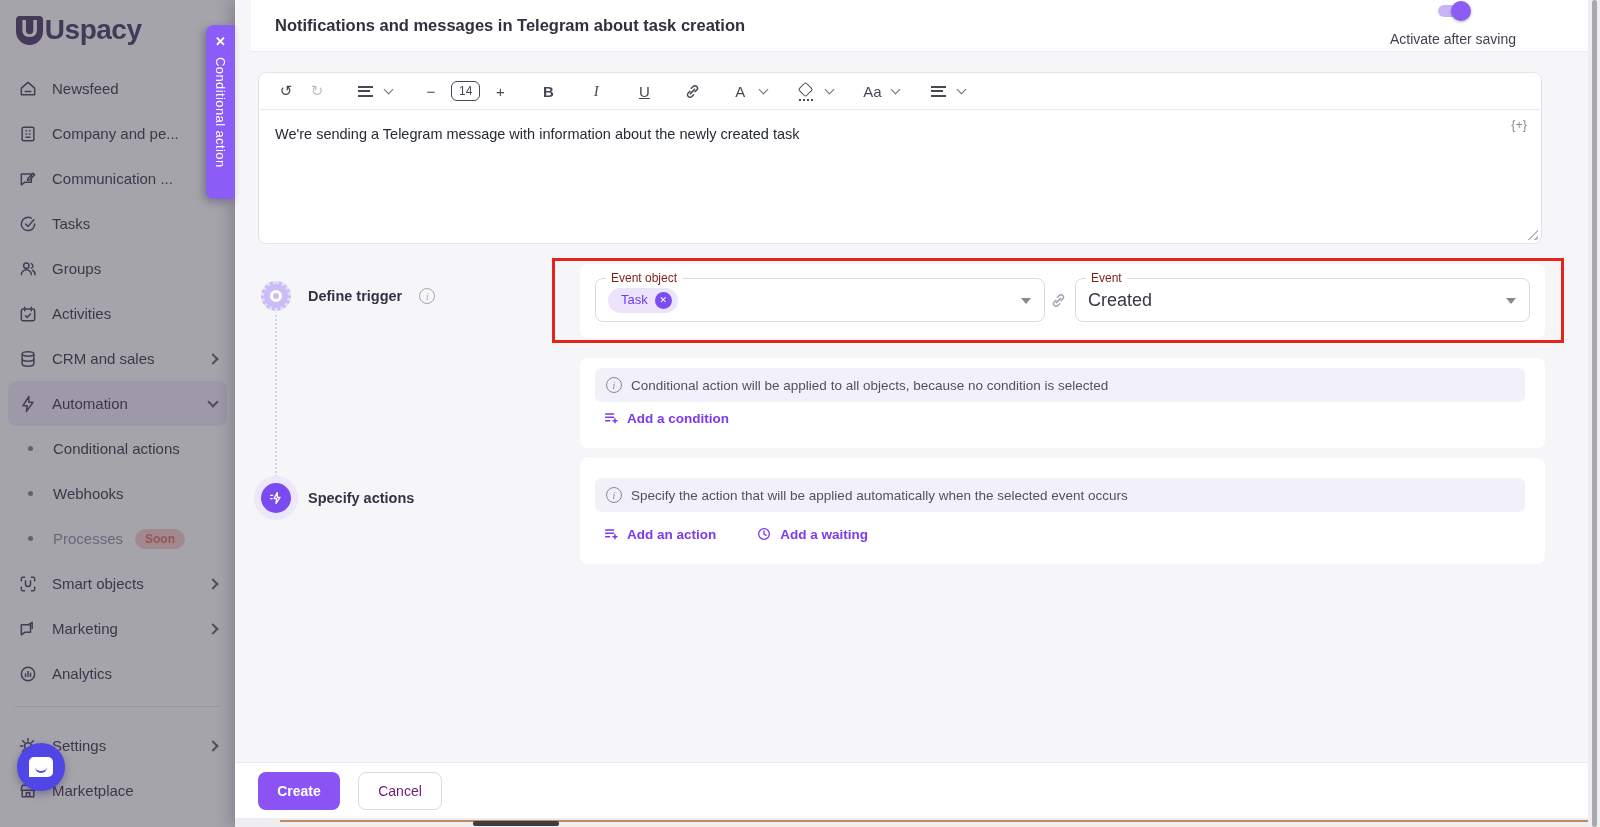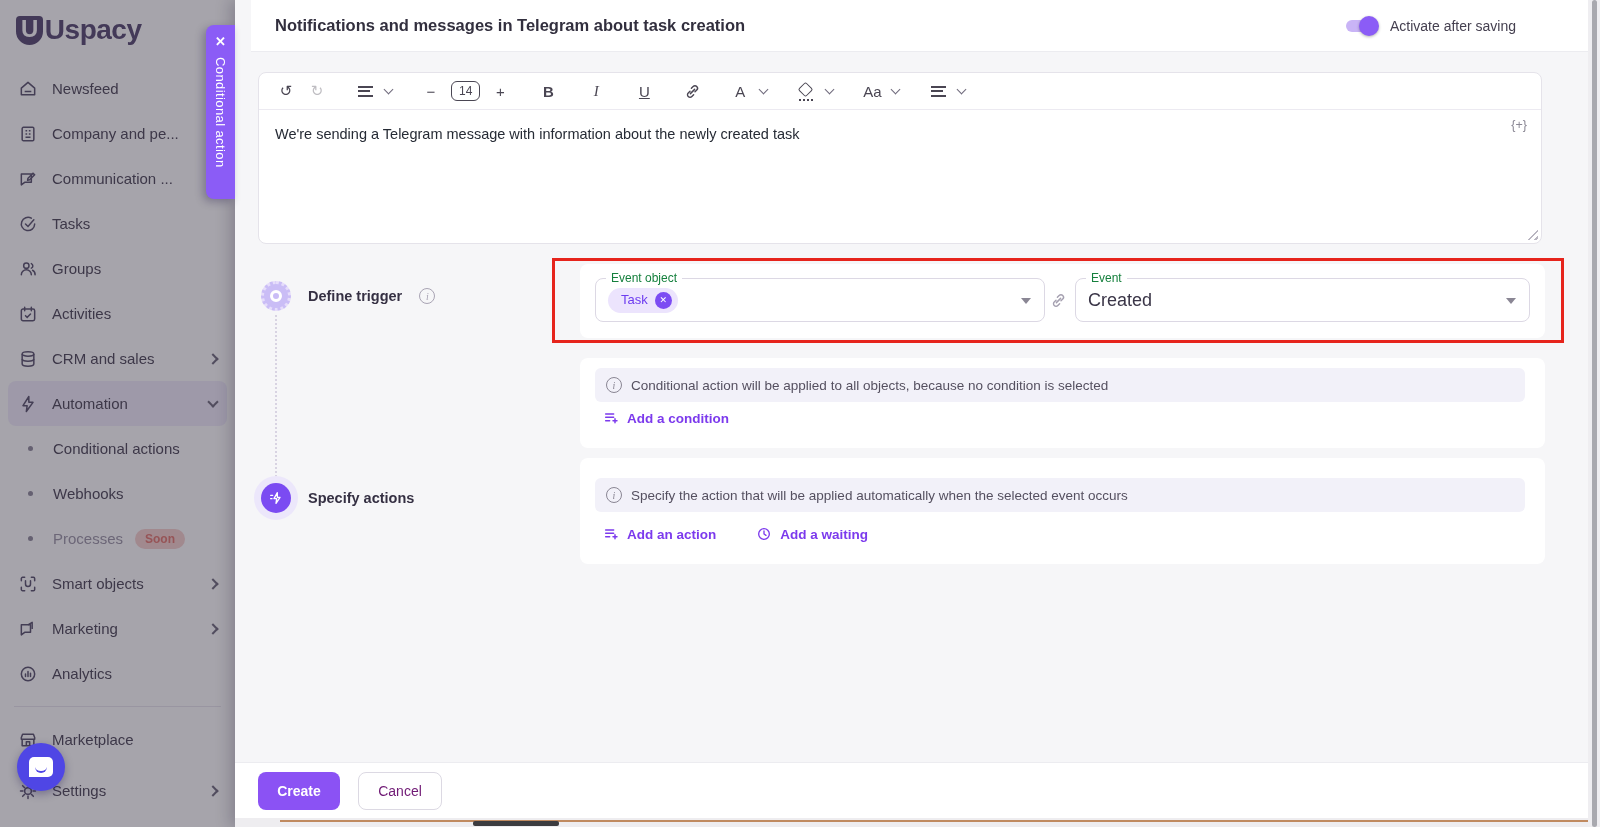--- a/index.html
+++ b/index.html
@@ -33,21 +33,21 @@
 
   
   .drawer-tab { position:absolute; left:206px; top:25px; width:29px; height:174px; background:#8b5cf6; border-radius:8px 0 0 8px; z-index:4; display:flex; flex-direction:column; align-items:center; box-shadow:-3px 3px 8px rgba(30,20,70,.3); cursor:pointer; }
   .drawer-tab .close { color:#fff; font-size:13px; font-weight:700; padding:9px 0 4px 0; cursor:pointer; }
   .drawer-tab .vlabel { writing-mode:vertical-rl; color:#fff; font-size:13px; letter-spacing:.4px; margin-top:4px; white-space:nowrap; }
 
   
   .main { position:absolute; left:235px; top:0; width:1353px; height:827px; background:#f6f6f8; z-index:3; box-shadow:-5px 0 14px rgba(25,18,45,.22); }
   .topbar { position:absolute; left:16px; top:0; right:0; height:52px; background:#fff; border-bottom:1px solid #ececf0; display:flex; align-items:center; padding:0 72px 0 24px; }
   .page-title { font-size:16.5px; font-weight:700; color:#322f3e; flex:1; }
-  .toggle-wrap { display:flex; align-items:center; gap:14px; }
+  .toggle-wrap { display:flex; align-items:center; gap:14px;flex-direction:column; }
   .toggle { position:relative; width:30px; height:12px; border-radius:7px; background:#c9b4f6; cursor:pointer; }
   .toggle .knob { position:absolute; right:-3px; top:-4px; width:20px; height:20px; border-radius:50%; background:#8b5cf6; box-shadow:0 1px 3px rgba(0,0,0,.3); }
   .toggle-label { font-size:14px; color:#454050; }
 
   
   .editor { position:absolute; left:23px; top:72px; width:1284px; height:172px; background:#fff; border:1px solid #e5e3ea; border-radius:8px; }
   .ed-toolbar { height:37px; border-bottom:1px solid #eceaf1; display:flex; align-items:center; padding:0 16px; gap:9px; color:#4a4653; }
   .tbtn { min-width:22px; height:24px; display:flex; align-items:center; justify-content:center; font-size:15px; cursor:pointer; border-radius:4px; }
   .tbtn.dim { opacity:.35; }
   .tsep { width:8px; }
@@ -79,21 +79,21 @@
 
   
   .card { position:absolute; left:345px; width:965px; background:#fff; border-radius:8px; }
   .card--trigger { top:264px; height:74px; }
   .card--conditions { top:358px; height:90px; }
   .card--actions { top:458px; height:106px; }
 
   .hl-red { position:absolute; left:317px; top:258px; width:1012px; height:85px; border:3px solid #e6241c; z-index:5; pointer-events:none; }
 
   .select { position:absolute; top:14px; height:44px; border:1px solid #dcd8e4; border-radius:8px; background:#fff; display:flex; align-items:center; padding:0 36px 0 12px; cursor:pointer; }
-  .select .flabel { position:absolute; top:-8px; left:10px; background:#fff; padding:0 5px; font-size:12px; color:#15803d; }
+  .select .flabel { position:absolute; top:-8px; left:10px; background:#fff; padding:0 5px; font-size:12px; color:#7f1d1d; }
   .select .arrow { position:absolute; right:13px; top:50%; margin-top:-2px; border-left:5px solid transparent; border-right:5px solid transparent; border-top:6px solid #8a8694; }
   .sel-obj { left:15px; width:450px; }
   .sel-event { left:495px; width:455px; }
   .sel-value { font-size:18px; color:#3a3547; }
   .chip { display:flex; gap:7px; background:#ece4fd; border-radius:14px; padding:4px 6px 4px 13px; color:#6d3cf0; font-size:13px; cursor:pointer; }
   .chip-x { width:17px; height:17px; border-radius:50%; background:#7c4cf3; color:#fff; font-size:9px; display:flex; align-items:center; justify-content:center; cursor:pointer; }
   .link-fields { position:absolute; left:470px; top:28px; color:#a5a0b0; }
   .link-fields svg { width:17px; height:17px; }
 
   .banner { position:absolute; left:15px; width:930px; height:34px; background:#f2f1f9; border-radius:6px; display:flex; align-items:center; gap:9px; padding:0 11px; font-size:13.5px; color:#555060; }
@@ -244,39 +244,39 @@
     <div class="nav-item">
       <span class="nicon">
           <svg viewBox="0 0 24 24" fill="none" stroke="currentColor" stroke-width="1.8" stroke-linecap="round">
             <circle cx="12" cy="12" r="8"></circle>
             <path d="M9 15 v-3 M12 15 V9 M15 15 v-4"></path>
           </svg>
         </span>
       <span>Analytics</span>
     </div>
     <div class="nav-divider"></div>
+    <div class="nav-item nav-item--settings">
+      <span class="nicon">
+          <svg viewBox="0 0 24 24" fill="none" stroke="currentColor" stroke-width="1.8" stroke-linecap="round">
+            <circle cx="12" cy="12" r="4"></circle>
+            <path d="M12 3v3 M12 18v3 M3 12h3 M18 12h3 M5.6 5.6l2.1 2.1 M16.3 16.3l2.1 2.1 M18.4 5.6l-2.1 2.1 M7.7 16.3l-2.1 2.1"></path>
+          </svg>
+        </span>
+      <span>Settings</span>
+      <span class="chev"></span>
+    </div>
     <div class="nav-item">
       <span class="nicon">
           <svg viewBox="0 0 24 24" fill="none" stroke="currentColor" stroke-width="1.8" stroke-linejoin="round">
             <path d="M4 9 l1.5-4 h13 L20 9 v2 H4 Z"></path>
             <path d="M5 11 v8 h14 v-8"></path>
             <path d="M10 19 v-5 h4 v5"></path>
           </svg>
         </span>
       <span>Marketplace</span>
-    </div>
-    <div class="nav-item nav-item--settings">
-      <span class="nicon">
-          <svg viewBox="0 0 24 24" fill="none" stroke="currentColor" stroke-width="1.8" stroke-linecap="round">
-            <circle cx="12" cy="12" r="4"></circle>
-            <path d="M12 3v3 M12 18v3 M3 12h3 M18 12h3 M5.6 5.6l2.1 2.1 M16.3 16.3l2.1 2.1 M18.4 5.6l-2.1 2.1 M7.7 16.3l-2.1 2.1"></path>
-          </svg>
-        </span>
-      <span>Settings</span>
-      <span class="chev"></span>
     </div>
   </div>
 </div>
 
 <div class="scrim"></div>
 
 <div class="fab">
   <span class="fab-bubble"></span>
 </div>
 

